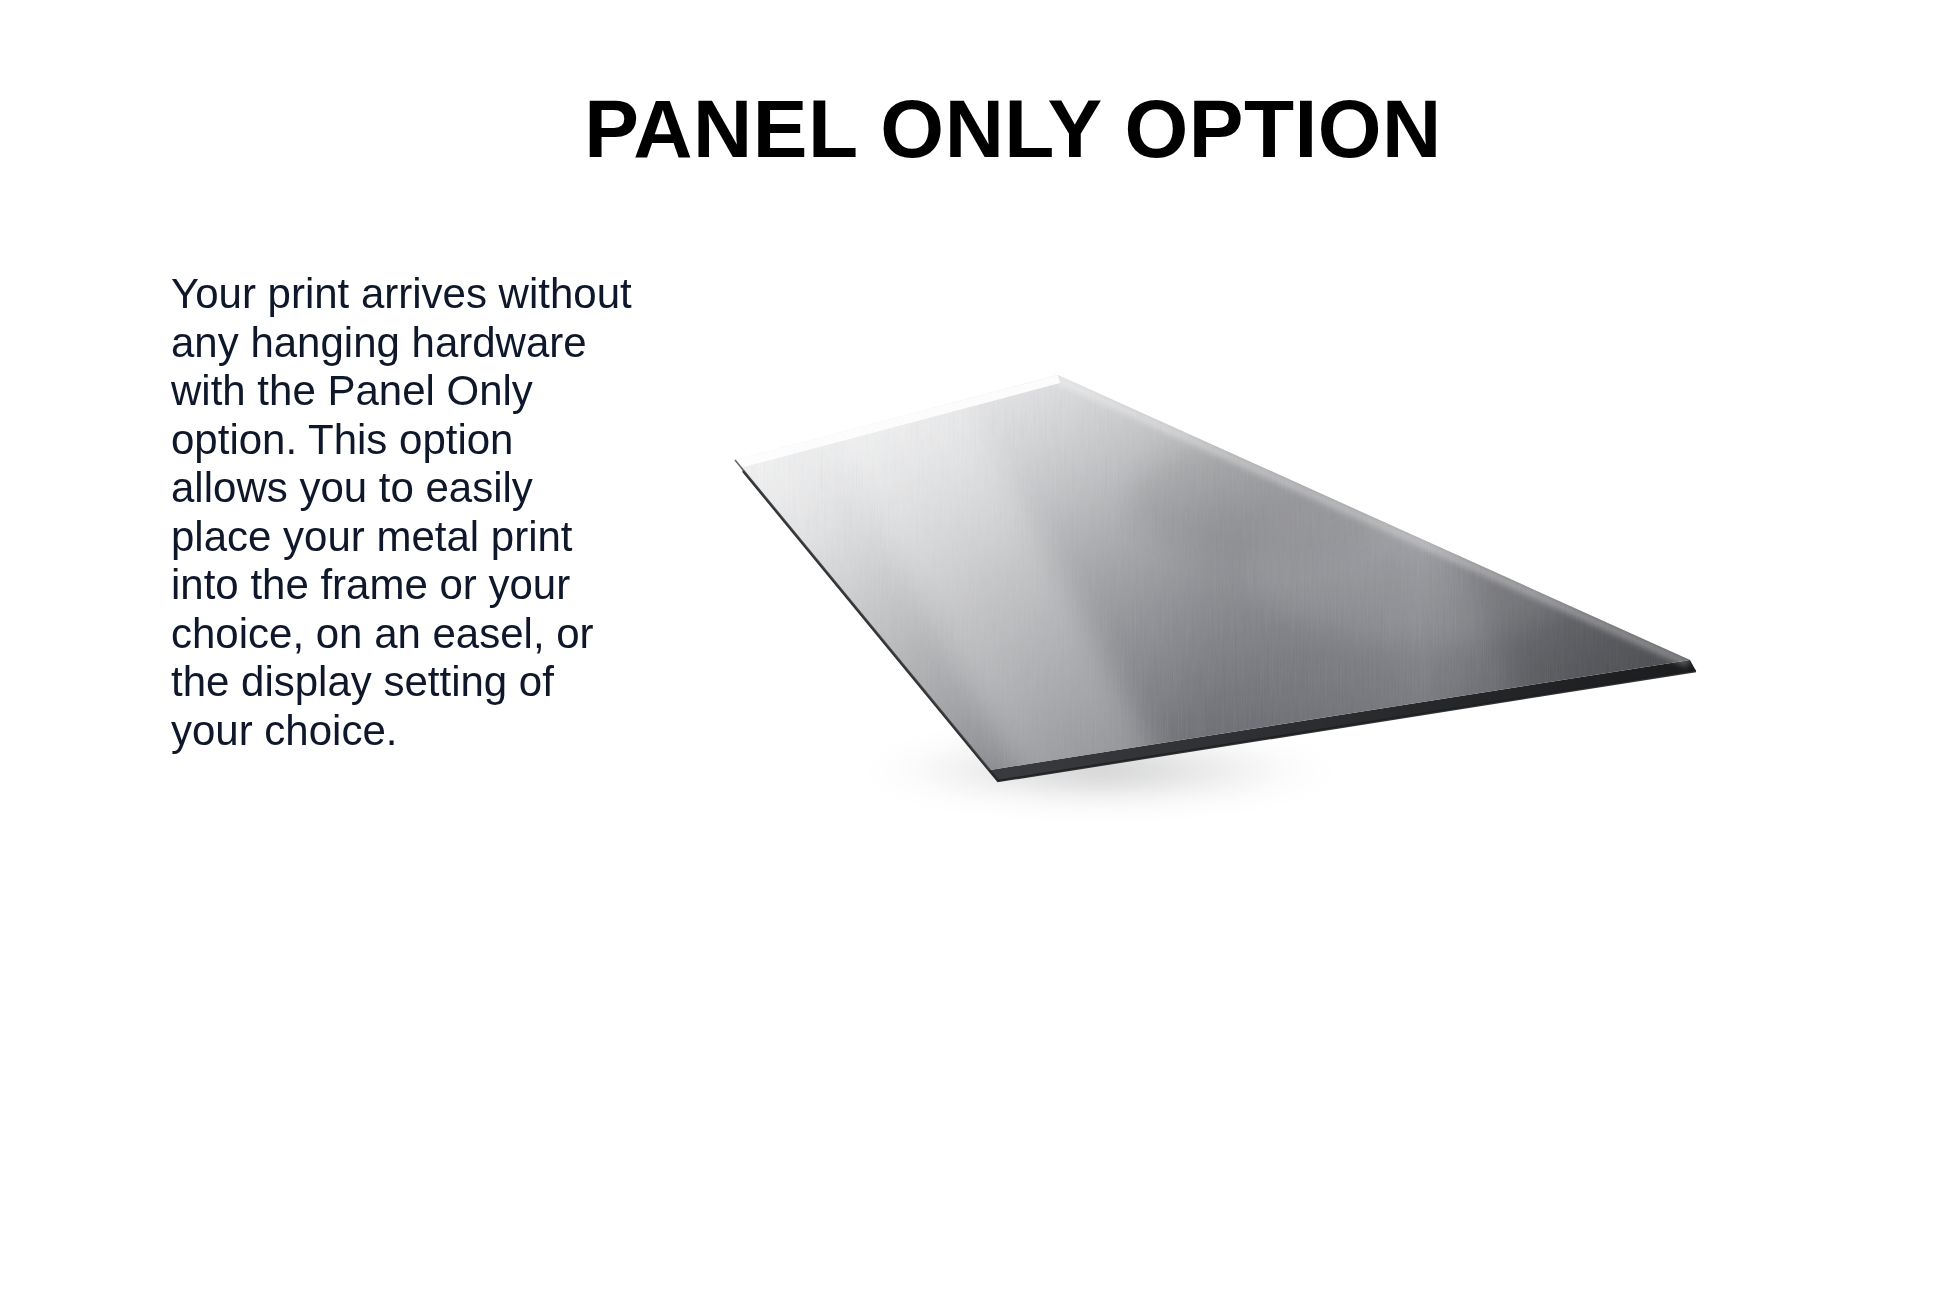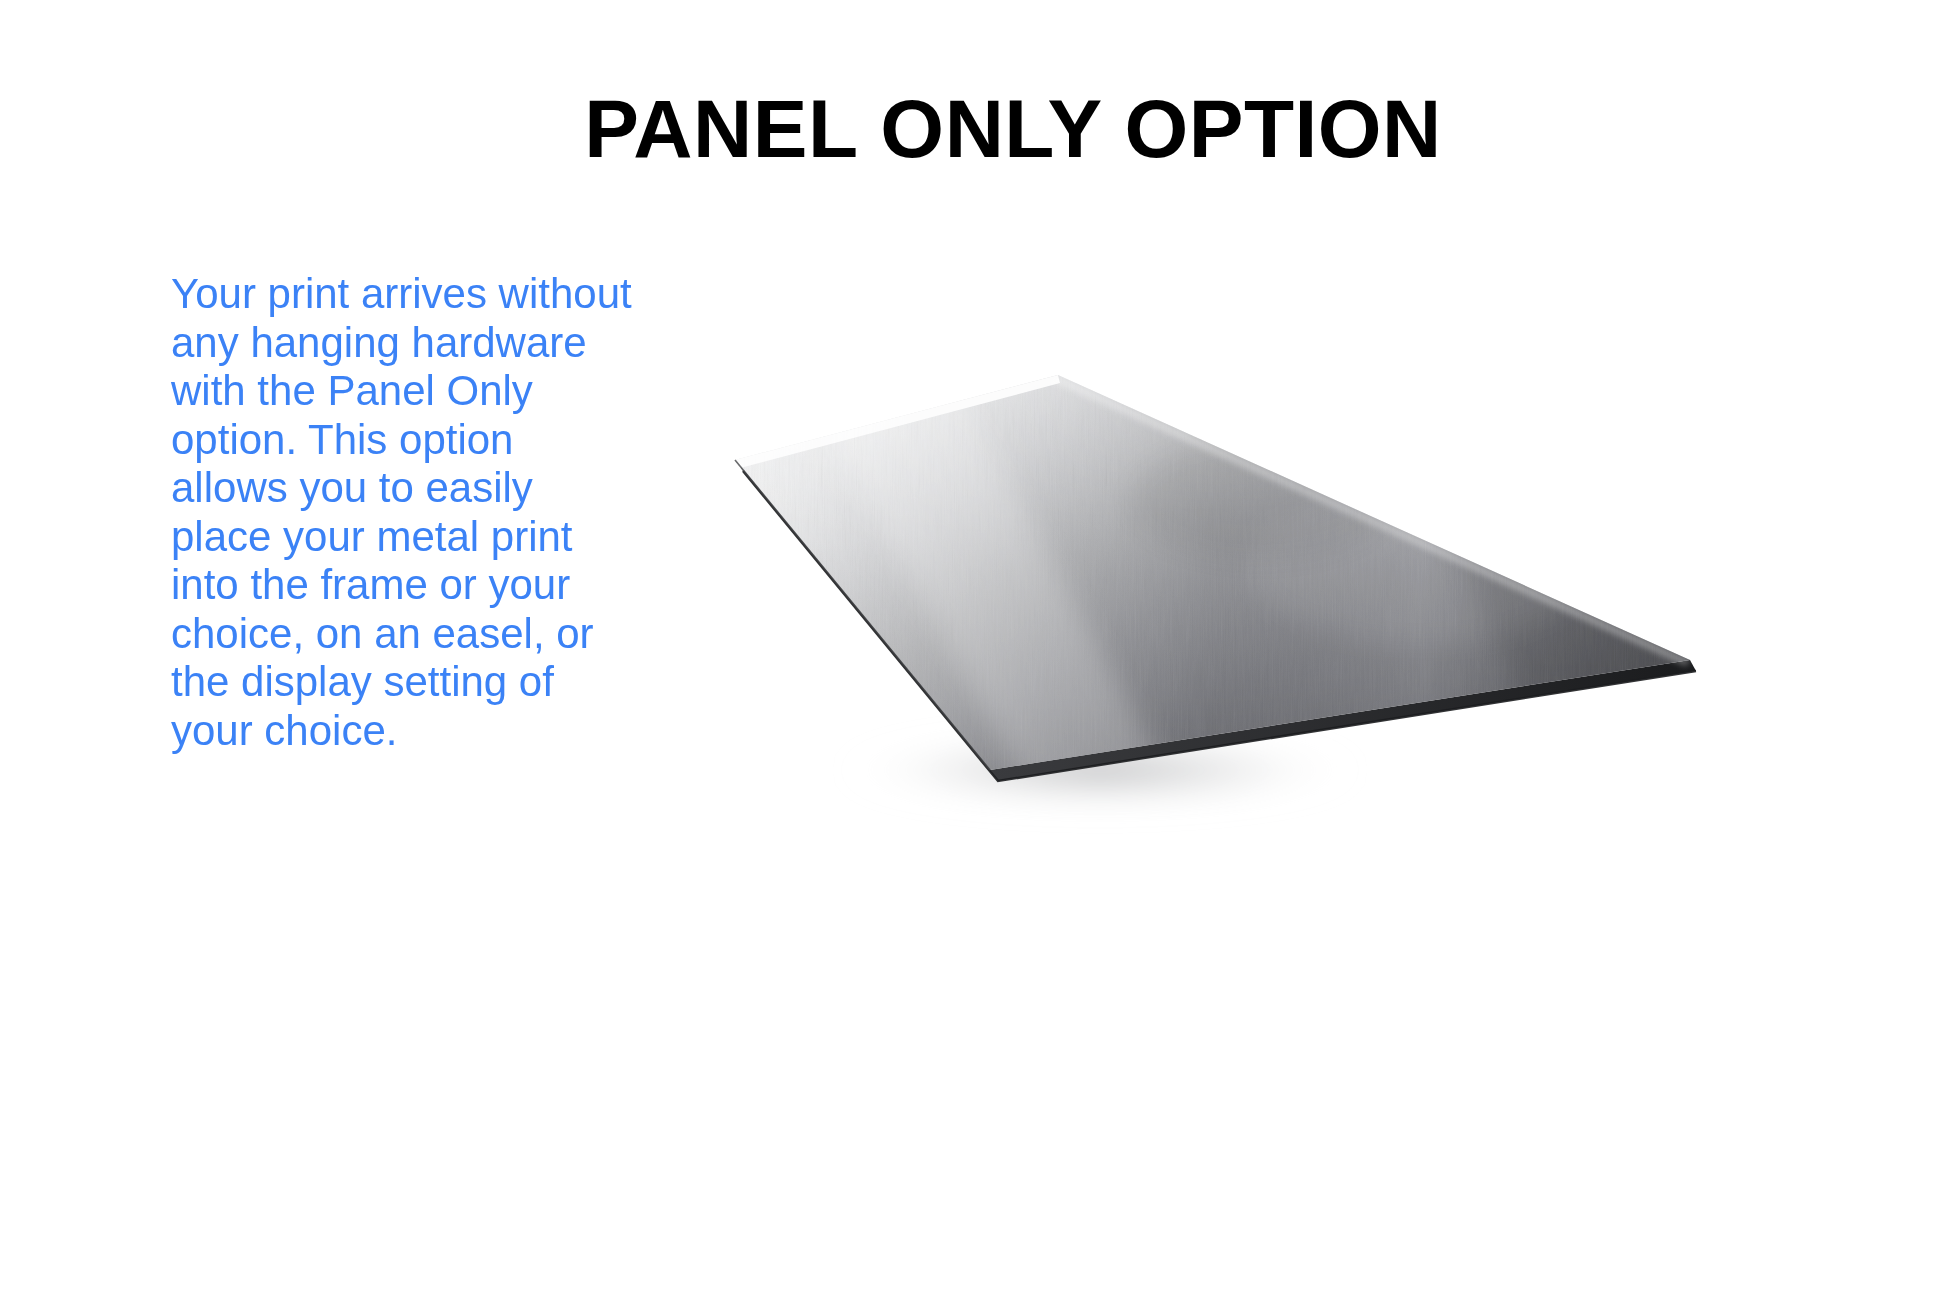--- a/index.html
+++ b/index.html
@@ -38,21 +38,21 @@
   
   #body-text {
     position: absolute;
     left: 171px;
     top: 270px;
     width: 470px;
     font-family: "Liberation Sans", sans-serif;
     font-size: 42px;
     font-weight: 400;
     line-height: 48.5px;
-    color: #3b82f6;
+    color: #0f172a;
     text-align: left;
     word-spacing: 0px;
   }
 
   
   #panel-figure {
     position: absolute;
     left: 700px;
     top: 350px;
     width: 1030px;

